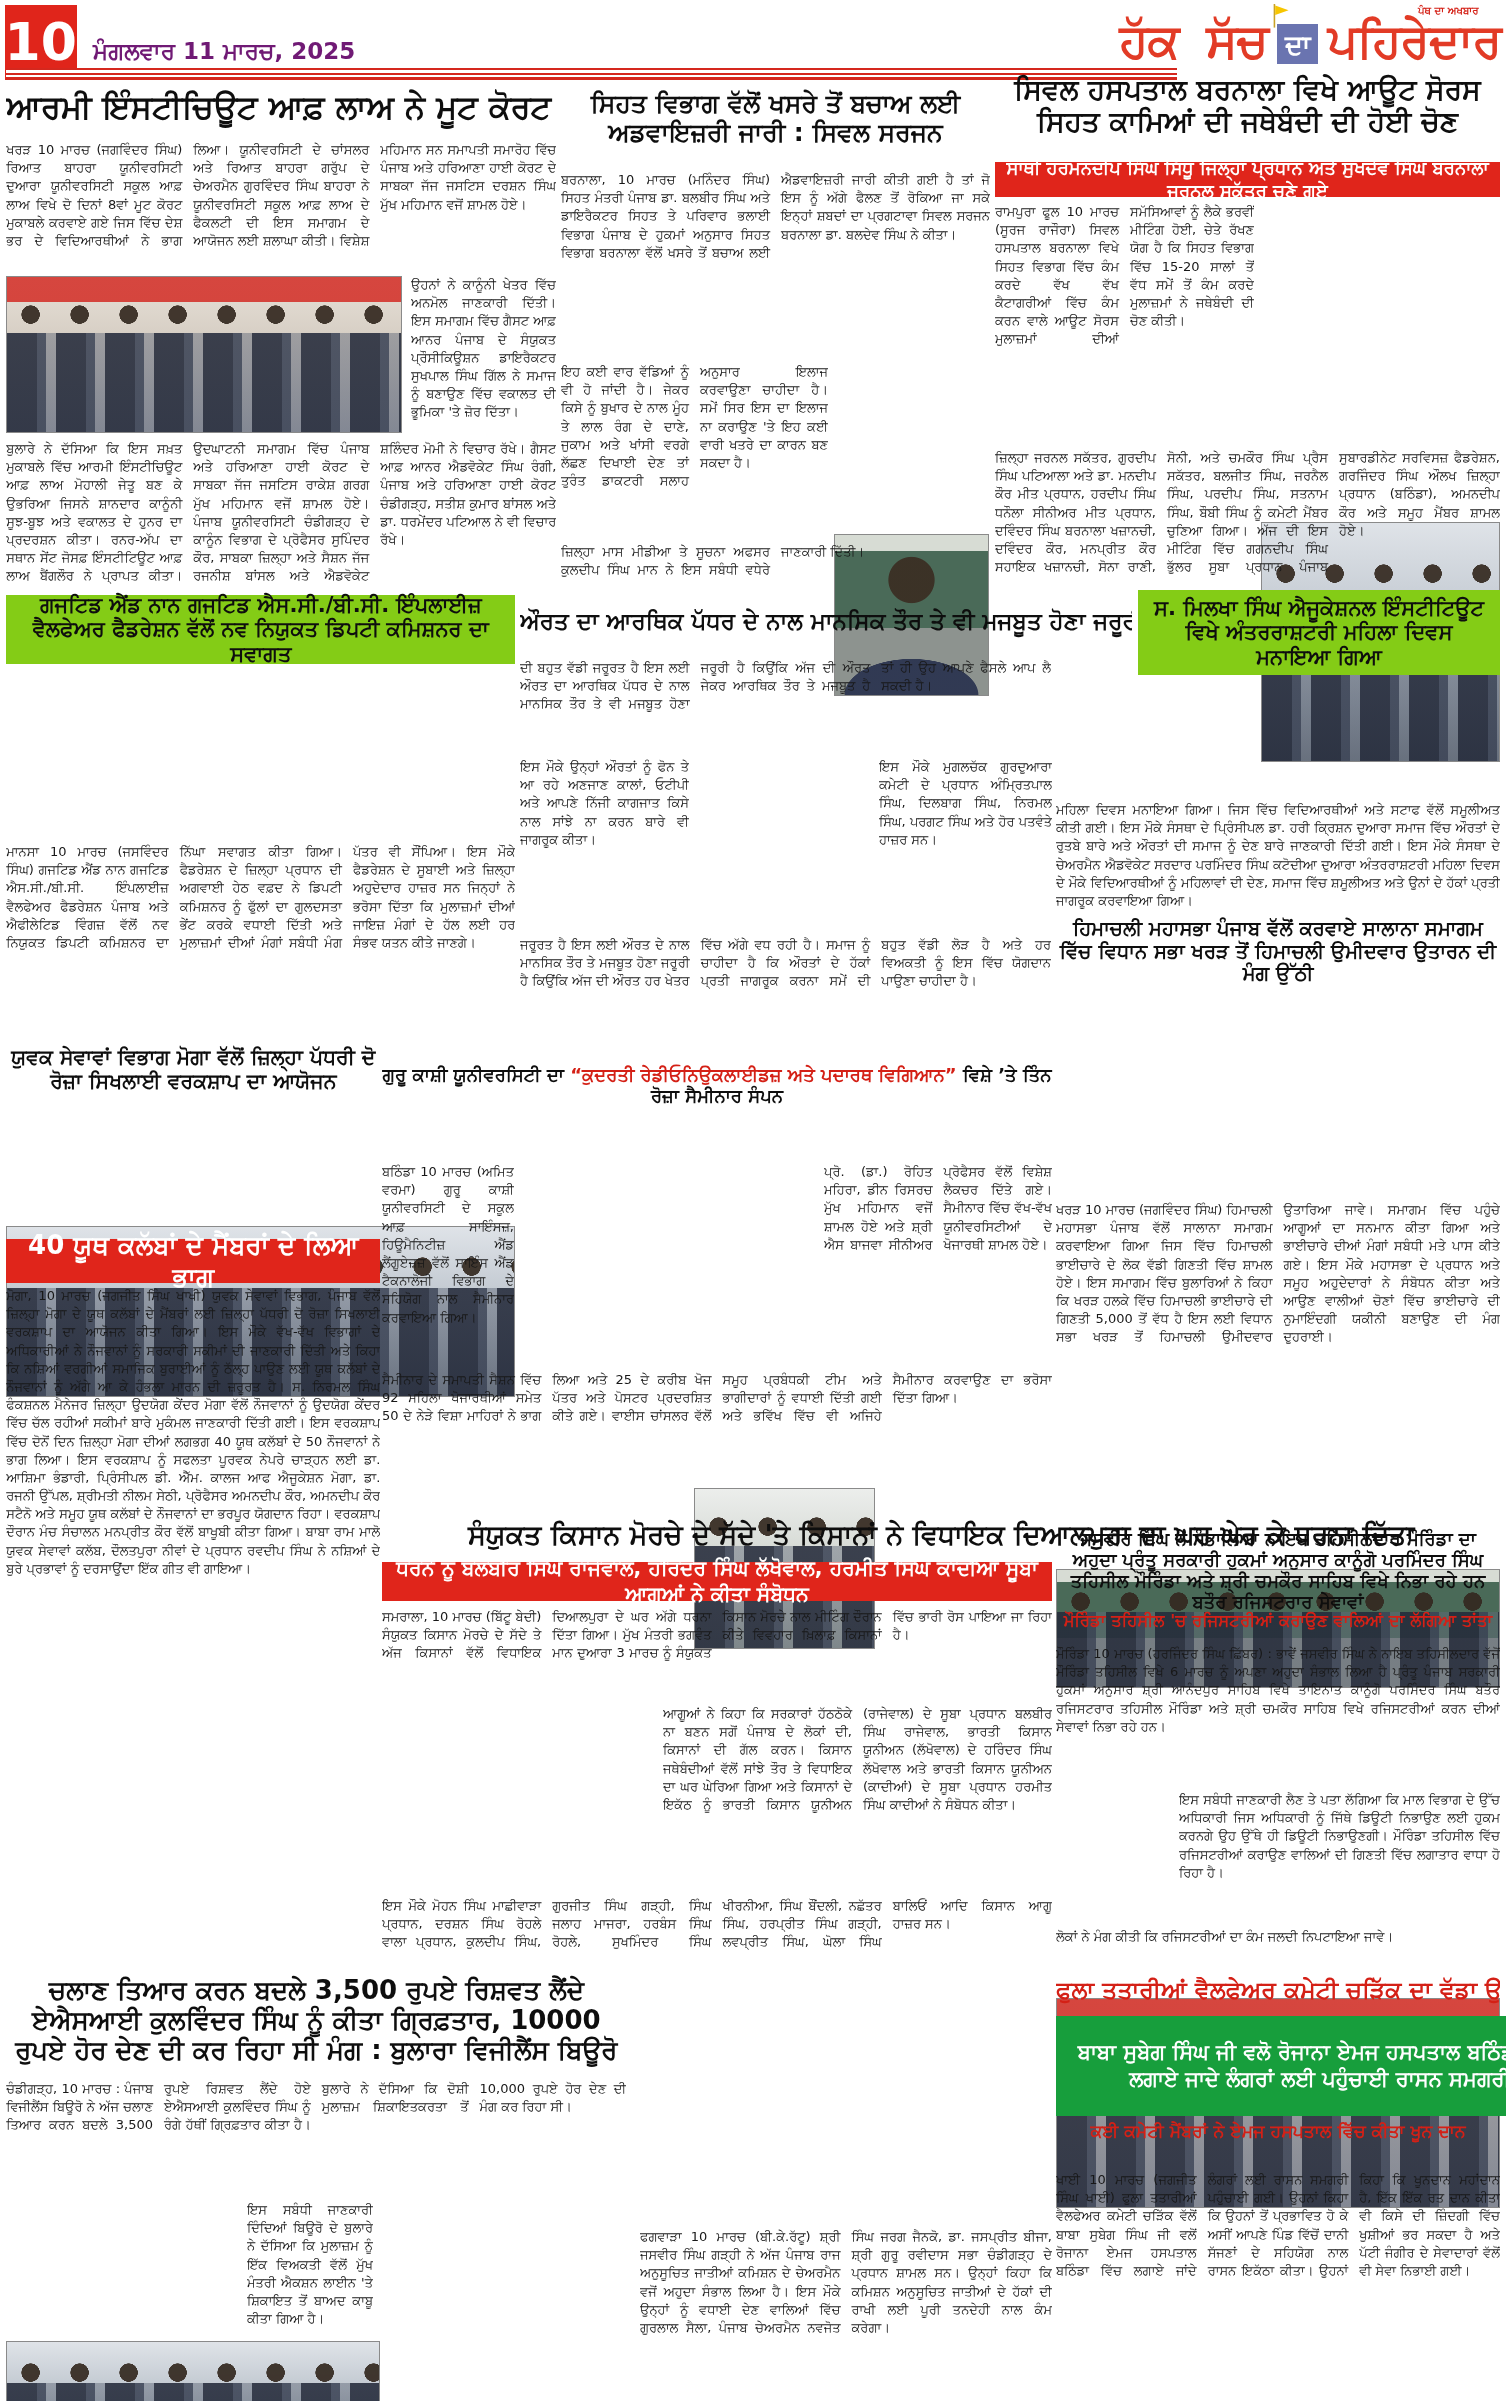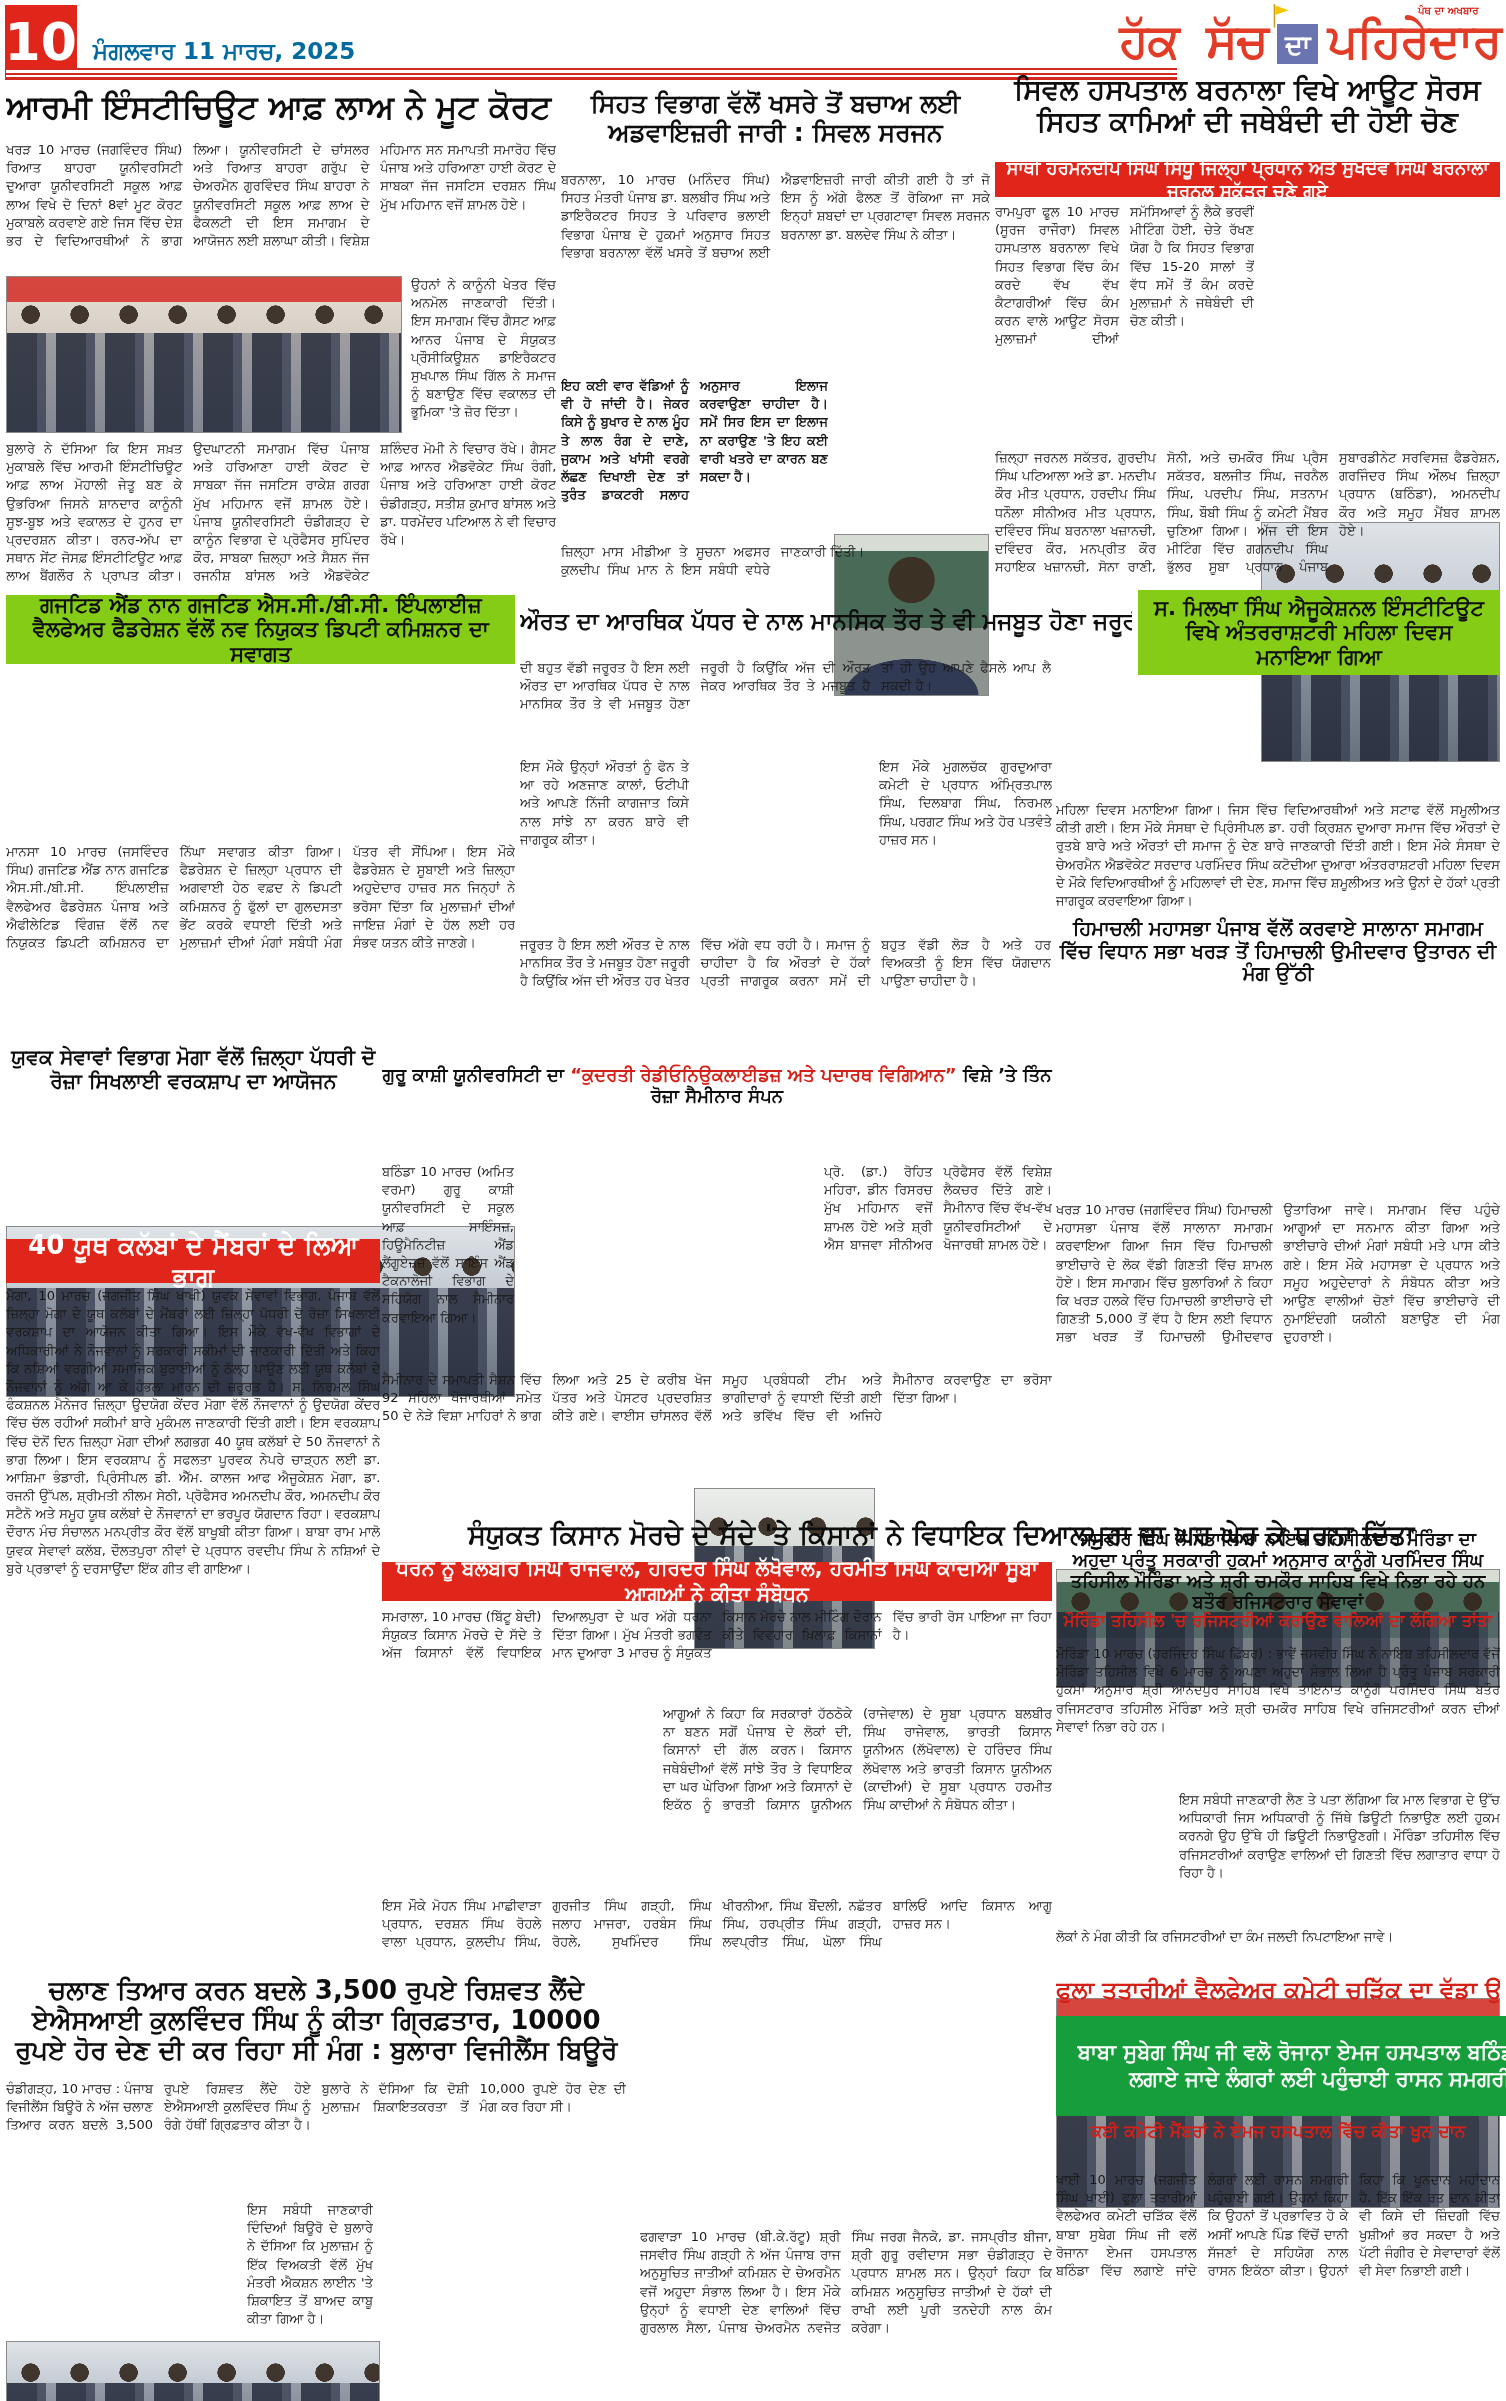--- a/index.html
+++ b/index.html
@@ -42,21 +42,21 @@
       background-size:100% 100%;background-repeat:no-repeat;top:6%;height:44%;}
   .ph-port::after{background:radial-gradient(ellipse 62% 55% at 50% 100%,#2c3550 70%,rgba(0,0,0,0) 71%);
       top:42%;}
 </style>
 </head>
 <body>
 
 <div id="page">
 
   <div class="abs pagebox" style="left:4.7px;top:4.7px;width:72px;height:75px">10</div>
-  <div class="abs" style="left:93px;top:38px;font-size:23px;font-weight:700;color:#0369a1;">ਮੰਗਲਵਾਰ 11 ਮਾਰਚ, 2025</div>
+  <div class="abs" style="left:93px;top:38px;font-size:23px;font-weight:700;color:#701a75;">ਮੰਗਲਵਾਰ 11 ਮਾਰਚ, 2025</div>
   <div class="abs rules" style="left:6.3px;top:68px;width:1171px;height:11.8px"></div>
   <div class="abs tagline" style="left:1418px;top:4.7px;">ਪੰਥ ਦਾ ਅਖਬਾਰ</div>
   <div class="abs masthead" style="left:1021px;top:15.7px;width:480px;height:57px">
     <span class="mast-red">ਹੱਕ ਸੱਚ</span>
     <span class="mast-da-wrap">
       <svg class="flagsvg" width="19" height="23.6" viewBox="0 0 24 30">
         <path d="M3 0 v30" stroke="#c9a227" stroke-width="2"></path>
         <path d="M4 2 L21 8 L4 14 Z" fill="#f7c600"></path>
       </svg>
       <span class="mast-da">ਦਾ</span>
@@ -65,21 +65,21 @@
   </div>
 
   <div class="abs hl" style="left:6.3px;top:89px;width:550px;height:46px;font-size:32px;white-space:nowrap;overflow:hidden;">ਆਰਮੀ ਇੰਸਟੀਚਿਊਟ ਆਫ਼ ਲਾਅ ਨੇ ਮੂਟ ਕੋਰਟ ਮੁਕਾਬਲਾ ਜਿੱਤਿਆ</div>
   <div class="abs bt c3" style="left:6.3px;top:141px;width:550px;height:130px;overflow:hidden;">ਖਰੜ 10 ਮਾਰਚ (ਜਗਵਿੰਦਰ ਸਿੰਘ) ਰਿਆਤ ਬਾਹਰਾ ਯੂਨੀਵਰਸਿਟੀ ਦੁਆਰਾ ਯੂਨੀਵਰਸਿਟੀ ਸਕੂਲ ਆਫ਼ ਲਾਅ ਵਿਖੇ ਦੋ ਦਿਨਾਂ 8ਵਾਂ ਮੂਟ ਕੋਰਟ ਮੁਕਾਬਲੇ ਕਰਵਾਏ ਗਏ ਜਿਸ ਵਿੱਚ ਦੇਸ਼ ਭਰ ਦੇ ਵਿਦਿਆਰਥੀਆਂ ਨੇ ਭਾਗ ਲਿਆ। ਯੂਨੀਵਰਸਿਟੀ ਦੇ ਚਾਂਸਲਰ ਅਤੇ ਰਿਆਤ ਬਾਹਰਾ ਗਰੁੱਪ ਦੇ ਚੇਅਰਮੈਨ ਗੁਰਵਿੰਦਰ ਸਿੰਘ ਬਾਹਰਾ ਨੇ ਯੂਨੀਵਰਸਿਟੀ ਸਕੂਲ ਆਫ਼ ਲਾਅ ਦੇ ਫੈਕਲਟੀ ਦੀ ਇਸ ਸਮਾਗਮ ਦੇ ਆਯੋਜਨ ਲਈ ਸ਼ਲਾਘਾ ਕੀਤੀ। ਵਿਸ਼ੇਸ਼ ਮਹਿਮਾਨ ਸਨ ਸਮਾਪਤੀ ਸਮਾਰੋਹ ਵਿੱਚ ਪੰਜਾਬ ਅਤੇ ਹਰਿਆਣਾ ਹਾਈ ਕੋਰਟ ਦੇ ਸਾਬਕਾ ਜੱਜ ਜਸਟਿਸ ਦਰਸ਼ਨ ਸਿੰਘ ਮੁੱਖ ਮਹਿਮਾਨ ਵਜੋਂ ਸ਼ਾਮਲ ਹੋਏ।</div>
   <div class="abs ph ph-red" style="left:6.3px;top:276px;width:396px;height:157px;"></div>
   <div class="abs bt" style="left:411px;top:276px;width:145px;height:157px;overflow:hidden;">ਉਹਨਾਂ ਨੇ ਕਾਨੂੰਨੀ ਖੇਤਰ ਵਿੱਚ ਅਨਮੋਲ ਜਾਣਕਾਰੀ ਦਿੱਤੀ। ਇਸ ਸਮਾਗਮ ਵਿੱਚ ਗੈਸਟ ਆਫ਼ ਆਨਰ ਪੰਜਾਬ ਦੇ ਸੰਯੁਕਤ ਪ੍ਰੌਸੀਕਿਊਸ਼ਨ ਡਾਇਰੈਕਟਰ ਸੁਖਪਾਲ ਸਿੰਘ ਗਿੱਲ ਨੇ ਸਮਾਜ ਨੂੰ ਬਣਾਉਣ ਵਿੱਚ ਵਕਾਲਤ ਦੀ ਭੂਮਿਕਾ 'ਤੇ ਜ਼ੋਰ ਦਿੱਤਾ।</div>
   <div class="abs bt c3" style="left:6.3px;top:440px;width:550px;height:148px;overflow:hidden;">ਬੁਲਾਰੇ ਨੇ ਦੱਸਿਆ ਕਿ ਇਸ ਸਖ਼ਤ ਮੁਕਾਬਲੇ ਵਿੱਚ ਆਰਮੀ ਇੰਸਟੀਚਿਊਟ ਆਫ਼ ਲਾਅ ਮੋਹਾਲੀ ਜੇਤੂ ਬਣ ਕੇ ਉਭਰਿਆ ਜਿਸਨੇ ਸ਼ਾਨਦਾਰ ਕਾਨੂੰਨੀ ਸੂਝ-ਬੂਝ ਅਤੇ ਵਕਾਲਤ ਦੇ ਹੁਨਰ ਦਾ ਪ੍ਰਦਰਸ਼ਨ ਕੀਤਾ। ਰਨਰ-ਅੱਪ ਦਾ ਸਥਾਨ ਸੇਂਟ ਜੋਸਫ਼ ਇੰਸਟੀਟਿਊਟ ਆਫ਼ ਲਾਅ ਬੈਂਗਲੌਰ ਨੇ ਪ੍ਰਾਪਤ ਕੀਤਾ। ਉਦਘਾਟਨੀ ਸਮਾਗਮ ਵਿੱਚ ਪੰਜਾਬ ਅਤੇ ਹਰਿਆਣਾ ਹਾਈ ਕੋਰਟ ਦੇ ਸਾਬਕਾ ਜੱਜ ਜਸਟਿਸ ਰਾਕੇਸ਼ ਗਰਗ ਮੁੱਖ ਮਹਿਮਾਨ ਵਜੋਂ ਸ਼ਾਮਲ ਹੋਏ। ਪੰਜਾਬ ਯੂਨੀਵਰਸਿਟੀ ਚੰਡੀਗੜ੍ਹ ਦੇ ਕਾਨੂੰਨ ਵਿਭਾਗ ਦੇ ਪ੍ਰੋਫੈਸਰ ਸੁਪਿੰਦਰ ਕੌਰ, ਸਾਬਕਾ ਜ਼ਿਲ੍ਹਾ ਅਤੇ ਸੈਸ਼ਨ ਜੱਜ ਰਜਨੀਸ਼ ਬਾਂਸਲ ਅਤੇ ਐਡਵੋਕੇਟ ਸ਼ਲਿੰਦਰ ਮੋਮੀ ਨੇ ਵਿਚਾਰ ਰੱਖੇ। ਗੈਸਟ ਆਫ਼ ਆਨਰ ਐਡਵੋਕੇਟ ਸਿੰਘ ਰੰਗੀ, ਪੰਜਾਬ ਅਤੇ ਹਰਿਆਣਾ ਹਾਈ ਕੋਰਟ ਚੰਡੀਗੜ੍ਹ, ਸਤੀਸ਼ ਕੁਮਾਰ ਬਾਂਸਲ ਅਤੇ ਡਾ. ਧਰਮੇਂਦਰ ਪਟਿਆਲ ਨੇ ਵੀ ਵਿਚਾਰ ਰੱਖੇ।</div>
 
   <div class="abs hl" style="left:561px;top:89px;width:429px;height:77px;font-size:25px;">ਸਿਹਤ ਵਿਭਾਗ ਵੱਲੋਂ ਖਸਰੇ ਤੋਂ ਬਚਾਅ ਲਈ ਅਡਵਾਇਜ਼ਰੀ ਜਾਰੀ : ਸਿਵਲ ਸਰਜਨ</div>
   <div class="abs bt c2" style="left:561px;top:171px;width:429px;height:201px;overflow:hidden;">ਬਰਨਾਲਾ, 10 ਮਾਰਚ (ਮਨਿੰਦਰ ਸਿੰਘ) ਸਿਹਤ ਮੰਤਰੀ ਪੰਜਾਬ ਡਾ. ਬਲਬੀਰ ਸਿੰਘ ਅਤੇ ਡਾਇਰੈਕਟਰ ਸਿਹਤ ਤੇ ਪਰਿਵਾਰ ਭਲਾਈ ਵਿਭਾਗ ਪੰਜਾਬ ਦੇ ਹੁਕਮਾਂ ਅਨੁਸਾਰ ਸਿਹਤ ਵਿਭਾਗ ਬਰਨਾਲਾ ਵੱਲੋਂ ਖਸਰੇ ਤੋਂ ਬਚਾਅ ਲਈ ਐਡਵਾਇਜ਼ਰੀ ਜਾਰੀ ਕੀਤੀ ਗਈ ਹੈ ਤਾਂ ਜੋ ਇਸ ਨੂੰ ਅੱਗੇ ਫੈਲਣ ਤੋਂ ਰੋਕਿਆ ਜਾ ਸਕੇ ਇਨ੍ਹਾਂ ਸ਼ਬਦਾਂ ਦਾ ਪ੍ਰਗਟਾਵਾ ਸਿਵਲ ਸਰਜਨ ਬਰਨਾਲਾ ਡਾ. ਬਲਦੇਵ ਸਿੰਘ ਨੇ ਕੀਤਾ।</div>
-  <div class="abs bt" style="left:561px;top:377px;width:267px;height:162px;overflow:hidden;column-count:2;font-weight:bold;">ਇਹ ਕਈ ਵਾਰ ਵੱਡਿਆਂ ਨੂੰ ਵੀ ਹੋ ਜਾਂਦੀ ਹੈ। ਜੇਕਰ ਕਿਸੇ ਨੂੰ ਬੁਖਾਰ ਦੇ ਨਾਲ ਮੂੰਹ ਤੇ ਲਾਲ ਰੰਗ ਦੇ ਦਾਣੇ, ਜੁਕਾਮ ਅਤੇ ਖਾਂਸੀ ਵਰਗੇ ਲੱਛਣ ਦਿਖਾਈ ਦੇਣ ਤਾਂ ਤੁਰੰਤ ਡਾਕਟਰੀ ਸਲਾਹ ਅਨੁਸਾਰ ਇਲਾਜ ਕਰਵਾਉਣਾ ਚਾਹੀਦਾ ਹੈ। ਸਮੇਂ ਸਿਰ ਇਸ ਦਾ ਇਲਾਜ ਨਾ ਕਰਾਉਣ 'ਤੇ ਇਹ ਕਈ ਵਾਰੀ ਖਤਰੇ ਦਾ ਕਾਰਨ ਬਣ ਸਕਦਾ ਹੈ।</div>
+  <div class="abs bt" style="left:561px;top:363px;width:267px;height:162px;overflow:hidden;column-count:2;">ਇਹ ਕਈ ਵਾਰ ਵੱਡਿਆਂ ਨੂੰ ਵੀ ਹੋ ਜਾਂਦੀ ਹੈ। ਜੇਕਰ ਕਿਸੇ ਨੂੰ ਬੁਖਾਰ ਦੇ ਨਾਲ ਮੂੰਹ ਤੇ ਲਾਲ ਰੰਗ ਦੇ ਦਾਣੇ, ਜੁਕਾਮ ਅਤੇ ਖਾਂਸੀ ਵਰਗੇ ਲੱਛਣ ਦਿਖਾਈ ਦੇਣ ਤਾਂ ਤੁਰੰਤ ਡਾਕਟਰੀ ਸਲਾਹ ਅਨੁਸਾਰ ਇਲਾਜ ਕਰਵਾਉਣਾ ਚਾਹੀਦਾ ਹੈ। ਸਮੇਂ ਸਿਰ ਇਸ ਦਾ ਇਲਾਜ ਨਾ ਕਰਾਉਣ 'ਤੇ ਇਹ ਕਈ ਵਾਰੀ ਖਤਰੇ ਦਾ ਕਾਰਨ ਬਣ ਸਕਦਾ ਹੈ।</div>
   <div class="abs ph ph-port ph-green" style="left:834px;top:377px;width:155px;height:162px;"></div>
   <div class="abs bt c2" style="left:561px;top:543px;width:429px;height:60px;overflow:hidden;">ਜ਼ਿਲ੍ਹਾ ਮਾਸ ਮੀਡੀਆ ਤੇ ਸੂਚਨਾ ਅਫਸਰ ਕੁਲਦੀਪ ਸਿੰਘ ਮਾਨ ਨੇ ਇਸ ਸਬੰਧੀ ਵਧੇਰੇ ਜਾਣਕਾਰੀ ਦਿੱਤੀ।</div>
 
   <div class="abs hl" style="left:995px;top:74px;width:505px;height:85px;font-size:28px;">ਸਿਵਲ ਹਸਪਤਾਲ ਬਰਨਾਲਾ ਵਿਖੇ ਆਊਟ ਸੋਰਸ ਸਿਹਤ ਕਾਮਿਆਂ ਦੀ ਜਥੇਬੰਦੀ ਦੀ ਹੋਈ ਚੋਣ</div>
   <div class="abs bar-red" style="left:995px;top:162px;width:505px;height:35px;font-size:18px;">ਸਾਥੀ ਹਰਮਨਦੀਪ ਸਿੰਘ ਸਿੱਧੂ ਜਿਲ੍ਹਾ ਪ੍ਰਧਾਨ ਅਤੇ ਸੁਖਦੇਵ ਸਿੰਘ ਬਰਨਾਲਾ ਜਰਨਲ ਸਕੱਤਰ ਚੁਣੇ ਗਏ</div>
   <div class="abs bt c2" style="left:995px;top:203px;width:259px;height:240px;overflow:hidden;">ਰਾਮਪੁਰਾ ਫੂਲ 10 ਮਾਰਚ (ਸੂਰਜ ਰਾਜੌਰਾ) ਸਿਵਲ ਹਸਪਤਾਲ ਬਰਨਾਲਾ ਵਿਖੇ ਸਿਹਤ ਵਿਭਾਗ ਵਿੱਚ ਕੰਮ ਕਰਦੇ ਵੱਖ ਵੱਖ ਕੈਟਾਗਰੀਆਂ ਵਿੱਚ ਕੰਮ ਕਰਨ ਵਾਲੇ ਆਊਟ ਸੋਰਸ ਮੁਲਾਜ਼ਮਾਂ ਦੀਆਂ ਸਮੱਸਿਆਵਾਂ ਨੂੰ ਲੈਕੇ ਭਰਵੀਂ ਮੀਟਿੰਗ ਹੋਈ, ਚੇਤੇ ਰੱਖਣ ਯੋਗ ਹੈ ਕਿ ਸਿਹਤ ਵਿਭਾਗ ਵਿੱਚ 15-20 ਸਾਲਾਂ ਤੋਂ ਵੱਧ ਸਮੇਂ ਤੋਂ ਕੰਮ ਕਰਦੇ ਮੁਲਾਜ਼ਮਾਂ ਨੇ ਜਥੇਬੰਦੀ ਦੀ ਚੋਣ ਕੀਤੀ।</div>
   <div class="abs ph" style="left:1261px;top:203px;width:239px;height:240px;"></div>
   <div class="abs bt c3" style="left:995px;top:449px;width:505px;height:155px;overflow:hidden;">ਜ਼ਿਲ੍ਹਾ ਜਰਨਲ ਸਕੱਤਰ, ਗੁਰਦੀਪ ਸਿੰਘ ਪਟਿਆਲਾ ਅਤੇ ਡਾ. ਮਨਦੀਪ ਕੌਰ ਮੀਤ ਪ੍ਰਧਾਨ, ਹਰਦੀਪ ਸਿੰਘ ਧਨੌਲਾ ਸੀਨੀਅਰ ਮੀਤ ਪ੍ਰਧਾਨ, ਦਵਿੰਦਰ ਸਿੰਘ ਬਰਨਾਲਾ ਖਜ਼ਾਨਚੀ, ਦਵਿੰਦਰ ਕੌਰ, ਮਨਪ੍ਰੀਤ ਕੌਰ ਸਹਾਇਕ ਖਜ਼ਾਨਚੀ, ਸੋਨਾ ਰਾਣੀ, ਸੋਨੀ, ਅਤੇ ਚਮਕੌਰ ਸਿੰਘ ਪ੍ਰੈਸ ਸਕੱਤਰ, ਬਲਜੀਤ ਸਿੰਘ, ਜਰਨੈਲ ਸਿੰਘ, ਪਰਦੀਪ ਸਿੰਘ, ਸਤਨਾਮ ਸਿੰਘ, ਬੌਬੀ ਸਿੰਘ ਨੂੰ ਕਮੇਟੀ ਮੈਂਬਰ ਚੁਣਿਆ ਗਿਆ। ਅੱਜ ਦੀ ਇਸ ਮੀਟਿੰਗ ਵਿੱਚ ਗਗਨਦੀਪ ਸਿੰਘ ਭੁੱਲਰ ਸੂਬਾ ਪ੍ਰਧਾਨ ਪੰਜਾਬ ਸੁਬਾਰਡੀਨੇਟ ਸਰਵਿਸਜ਼ ਫੈਡਰੇਸ਼ਨ, ਗਰਜਿੰਦਰ ਸਿੰਘ ਔਲਖ ਜ਼ਿਲ੍ਹਾ ਪ੍ਰਧਾਨ (ਬਠਿੰਡਾ), ਅਮਨਦੀਪ ਕੌਰ ਅਤੇ ਸਮੂਹ ਮੈਂਬਰ ਸ਼ਾਮਲ ਹੋਏ।</div>
 
   <div class="abs cream hl" style="left:6.3px;top:595px;width:509px;height:69px;font-size:21px;">ਗਜਟਿਡ ਐਂਡ ਨਾਨ ਗਜਟਿਡ ਐਸ.ਸੀ./ਬੀ.ਸੀ. ਇੰਪਲਾਈਜ਼ ਵੈਲਫੇਅਰ ਫੈਡਰੇਸ਼ਨ ਵੱਲੋਂ ਨਵ ਨਿਯੁਕਤ ਡਿਪਟੀ ਕਮਿਸ਼ਨਰ ਦਾ ਸਵਾਗਤ</div>

